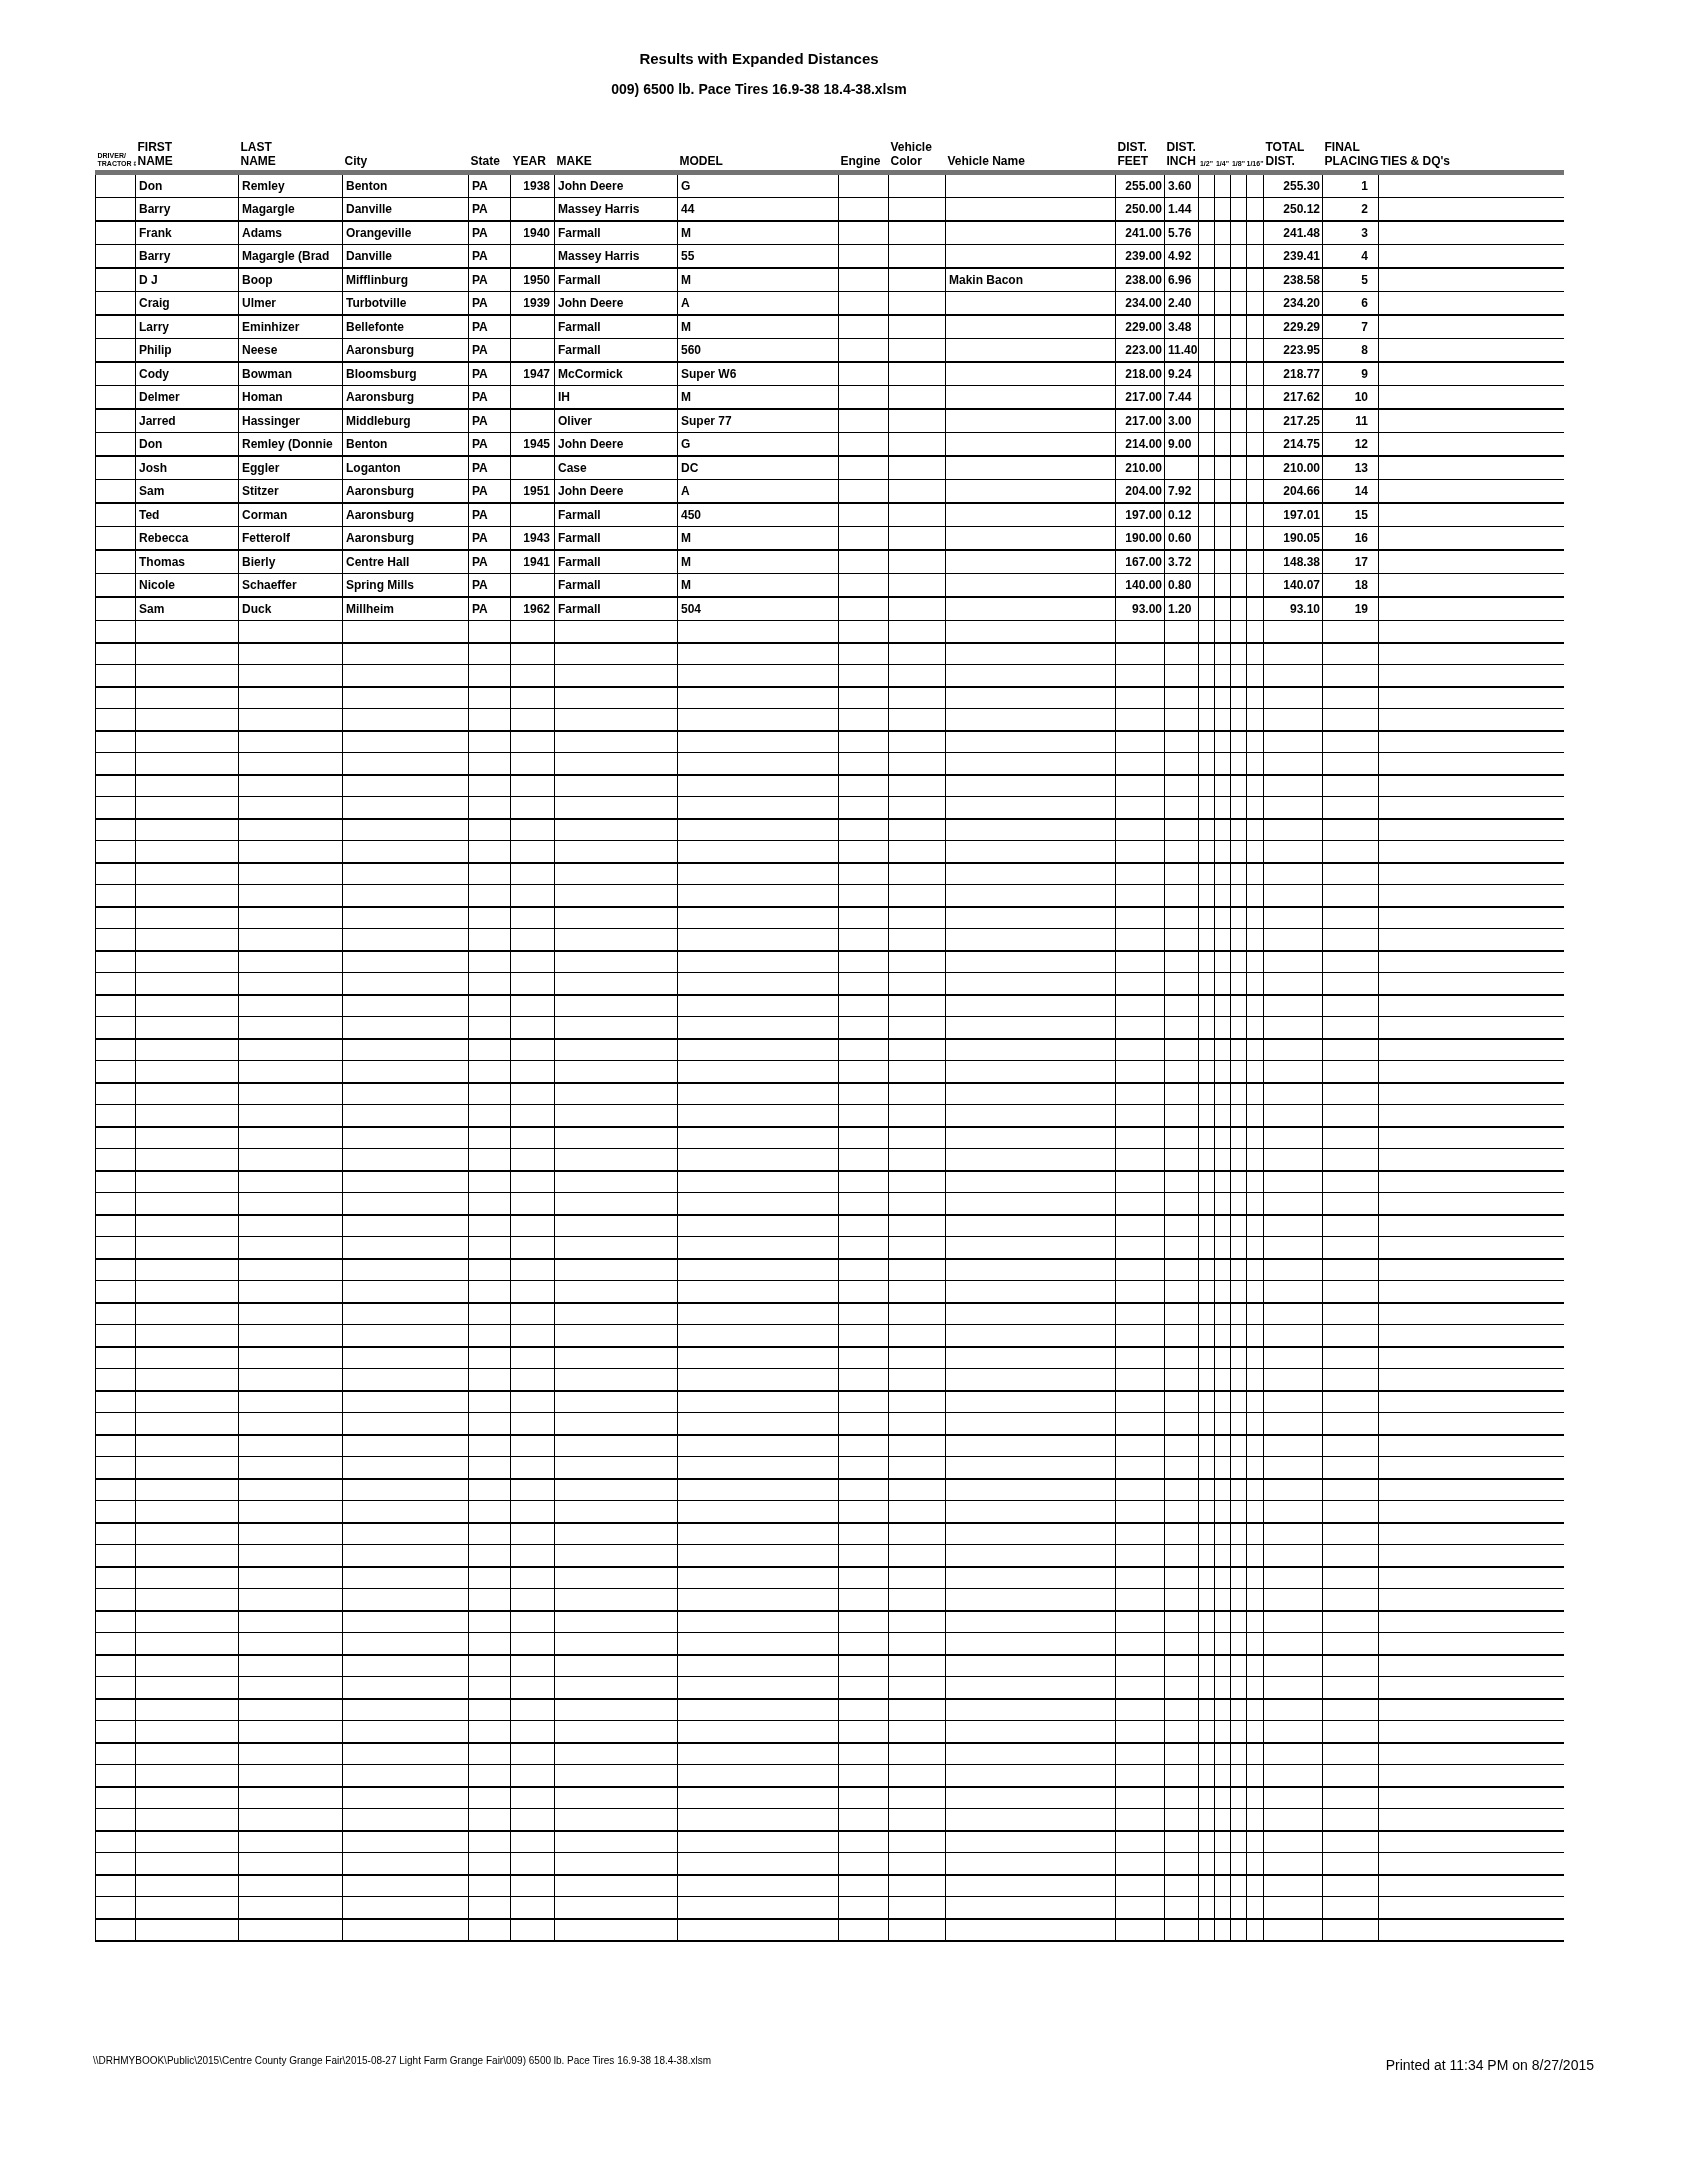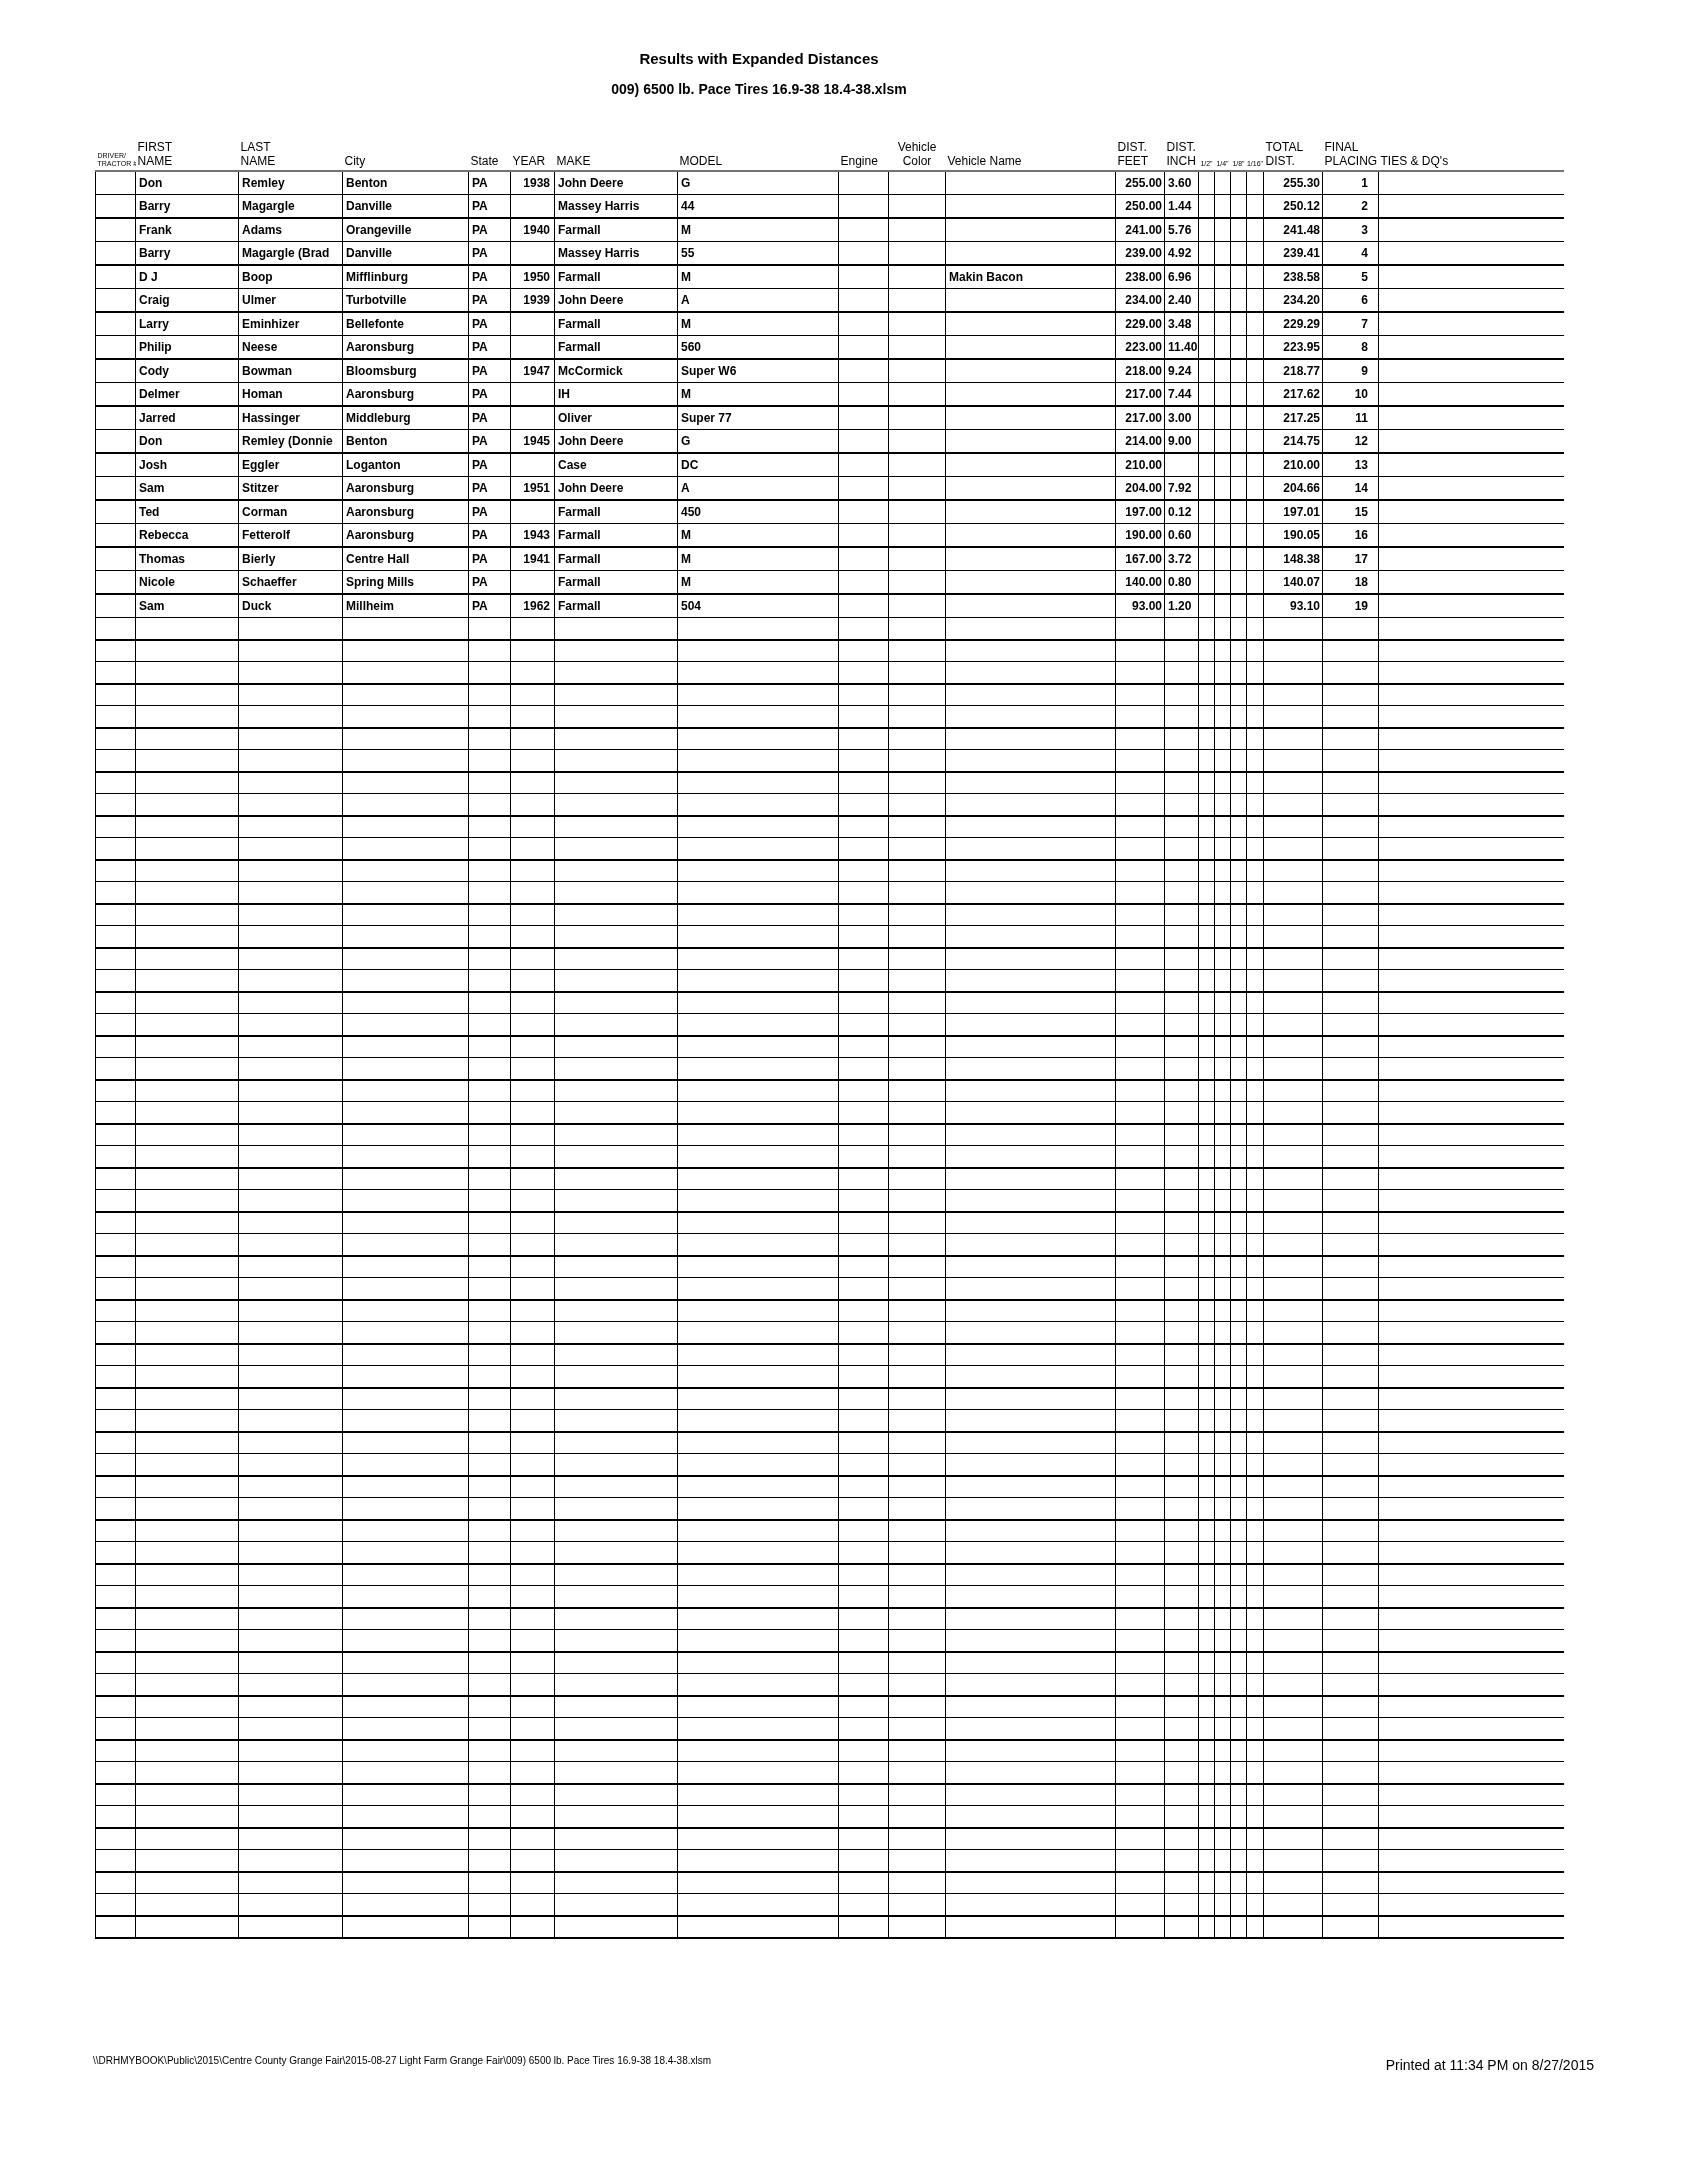--- a/index.html
+++ b/index.html
@@ -9,26 +9,26 @@
   }
   .title-block { position:absolute; top:50px; left:0; width:1518px; text-align:center; font-weight:bold; }
   .title-line1 { font-size:15px; }
   .title-line2 { font-size:14px; margin-top:14px; }
 
   table.results {
     position:absolute; left:95px; top:140px; width:1466px;
     border-collapse:collapse; table-layout:fixed;
   }
   thead th {
-    vertical-align:bottom; text-align:left; font-size:12px; font-weight:normal;
-    padding:0 2px 2px 2px; border:none; border-bottom:2px solid #737373;
+    vertical-align:bottom; text-align:left; font-size:12px; font-weight:bold;
+    padding:0 2px 2px 2px; border:none; border-bottom:5px solid #737373;
     white-space:nowrap; overflow:hidden;
   }
   thead th .tiny { font-size:7px; line-height:8px; }
-  thead th.center { text-align:center; }
+  thead th.center { }
   thead th.frac { text-align:center; font-size:7px; padding:0 0 3px 0; }
 
   tbody td {
     height:22px; font-size:12px; font-weight:bold; line-height:22px;
     padding:0 3px; border:1px solid #000; white-space:nowrap; overflow:hidden;
     box-sizing:border-box;
   }
   tbody tr.thick td { border-bottom-width:2px; }
   tbody tr:last-child td { border-bottom-width:2px; }
   td.c-ties { border-right:none; }

